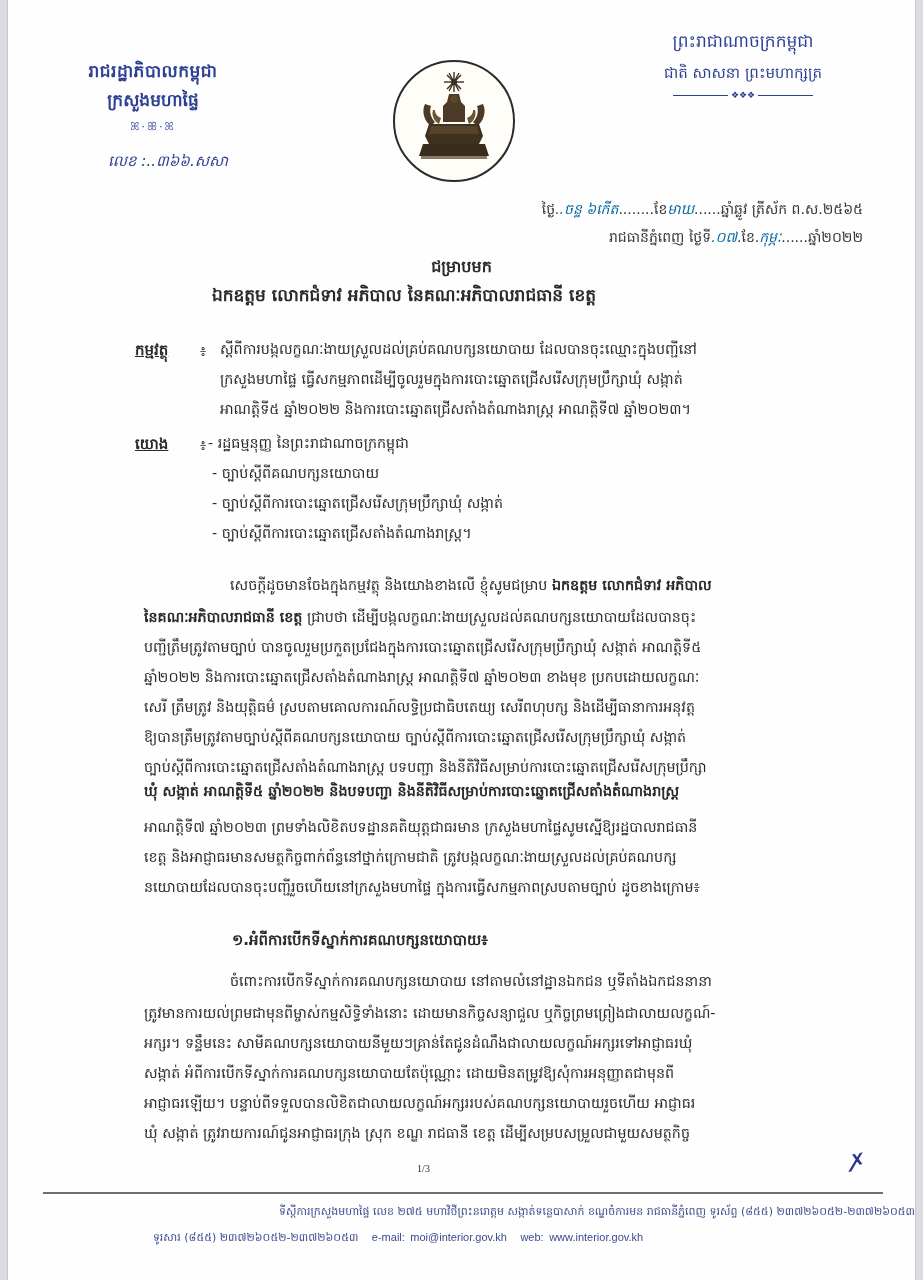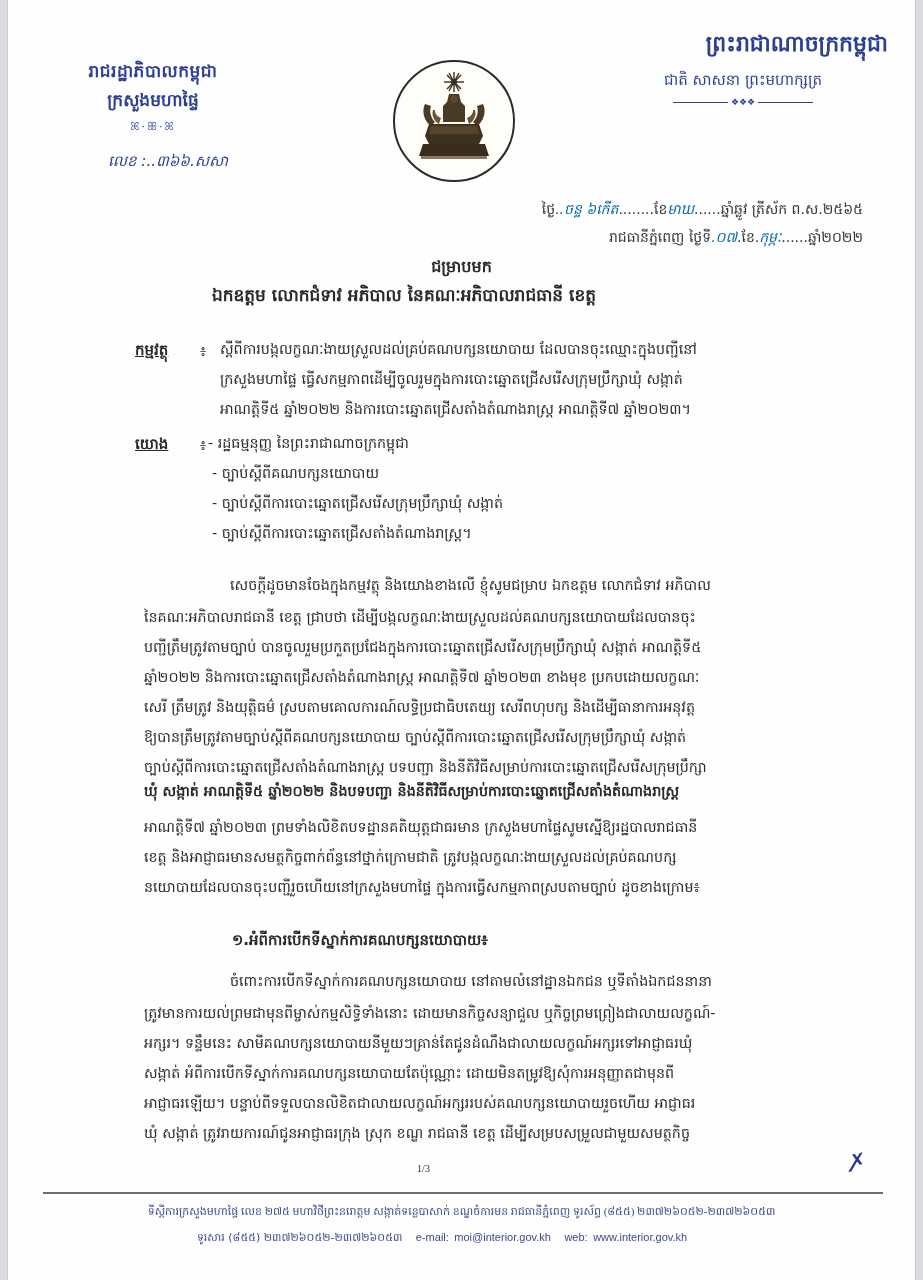--- a/index.html
+++ b/index.html
@@ -18,46 +18,46 @@
   .hdr-left { position: absolute; left: 70px; top: 60px; width: 150px; text-align: center; }
   .hdr-left .gov { font-size: 17px; font-weight: bold; letter-spacing: 0.5px; }
   .hdr-left .ministry { font-size: 17px; font-weight: bold; margin-top: 4px; }
   .hdr-left .orn { font-size: 11px; margin-top: 6px; letter-spacing: 2px; }
   .hdr-left .refno { font-size: 15px; font-style: italic; margin-top: 18px; text-align: left; padding-left: 30px; white-space: nowrap; }
 
   .emblem { position: absolute; left: 385px; top: 60px; width: 118px; height: 118px; border: 2px solid #2b2b2b; border-radius: 50%; background: #fffdf7; }
   .emblem svg { position: absolute; left: 0; top: 0; }
 
   .hdr-right { position: absolute; left: 590px; top: 30px; width: 290px; text-align: center; }
-  .hdr-right .kingdom { font-size: 22px; font-weight: bold; text-align: right; }
+  .hdr-right .kingdom { font-size: 17px; font-weight: normal; }
   .hdr-right .motto { font-size: 15px; margin-top: 8px; }
   .hdr-right .divider { margin: 10px auto 0; width: 140px; border-top: 1px solid #2c3f93; position: relative; height: 4px; }
   .hdr-right .divider span { position: absolute; left: 50%; top: -6px; transform: translateX(-50%); font-size: 9px; background: #fefefe; padding: 0 3px; }
 
   .date1 { position: absolute; right: 52px; top: 200px; font-size: 14px; white-space: nowrap; color: #333; }
   .date2 { position: absolute; right: 52px; top: 228px; font-size: 14px; white-space: nowrap; color: #333; }
   .hand { color: #0369a1; font-style: italic; }
 
   .salute { position: absolute; left: 0; width: 907px; top: 256px; text-align: center; font-size: 16px; font-weight: bold; }
   .addressee { position: absolute; left: 0; width: 792px; top: 284px; text-align: center; font-size: 17px; font-weight: bold; }
 
   .row { position: absolute; font-size: 14.3px; line-height: 30px; white-space: nowrap; }
   .lbl { position: absolute; font-weight: bold; font-size: 15px; text-decoration: underline; }
   .colon { position: absolute; font-size: 14px; }
 
   .body-line { left: 136px; }
-  .bold { font-weight: normal; }
+  .bold { font-weight: bold; }
 
   .heading1 { position: absolute; left: 224px; top: 930px; font-size: 15px; font-weight: bold; }
 
   .pageno { position: absolute; left: 0; width: 831px; top: 1163px; text-align: center; font-size: 10px; font-family: "Liberation Serif", serif; }
   .initials { position: absolute; left: 842px; top: 1144px; font-size: 20px; color: #2a3690; transform: rotate(-12deg); font-style: italic; font-weight: bold; }
   .foot-rule { position: absolute; left: 35px; width: 840px; top: 1192px; border-top: 2px solid #6b6d7a; }
-  .foot1 { position: absolute; left: 0; width: 907px; top: 1204px; text-align: center; font-size: 11px; color: #3a4a8f; white-space: nowrap; font-family: Liberation Serif, serif; }
-  .foot2 { position: absolute; left: 0; width: 780px; top: 1230px; text-align: center; font-size: 11px; color: #3a4a8f; white-space: nowrap; margin-left: 44px; }
+  .foot1 { position: absolute; left: 0; width: 907px; top: 1204px; text-align: right; font-size: 11px; color: #3a4a8f; white-space: nowrap; }
+  .foot2 { position: absolute; left: 0; width: 780px; top: 1230px; text-align: center; font-size: 11px; color: #3a4a8f; white-space: nowrap; }
   .foot2 .latin { font-family: "Liberation Sans", sans-serif; margin-left: 10px; }
 </style>
 </head>
 <body>
 
 <div class="edge-left"></div>
 <div class="edge-right"></div>
 
 <div class="page">
 

